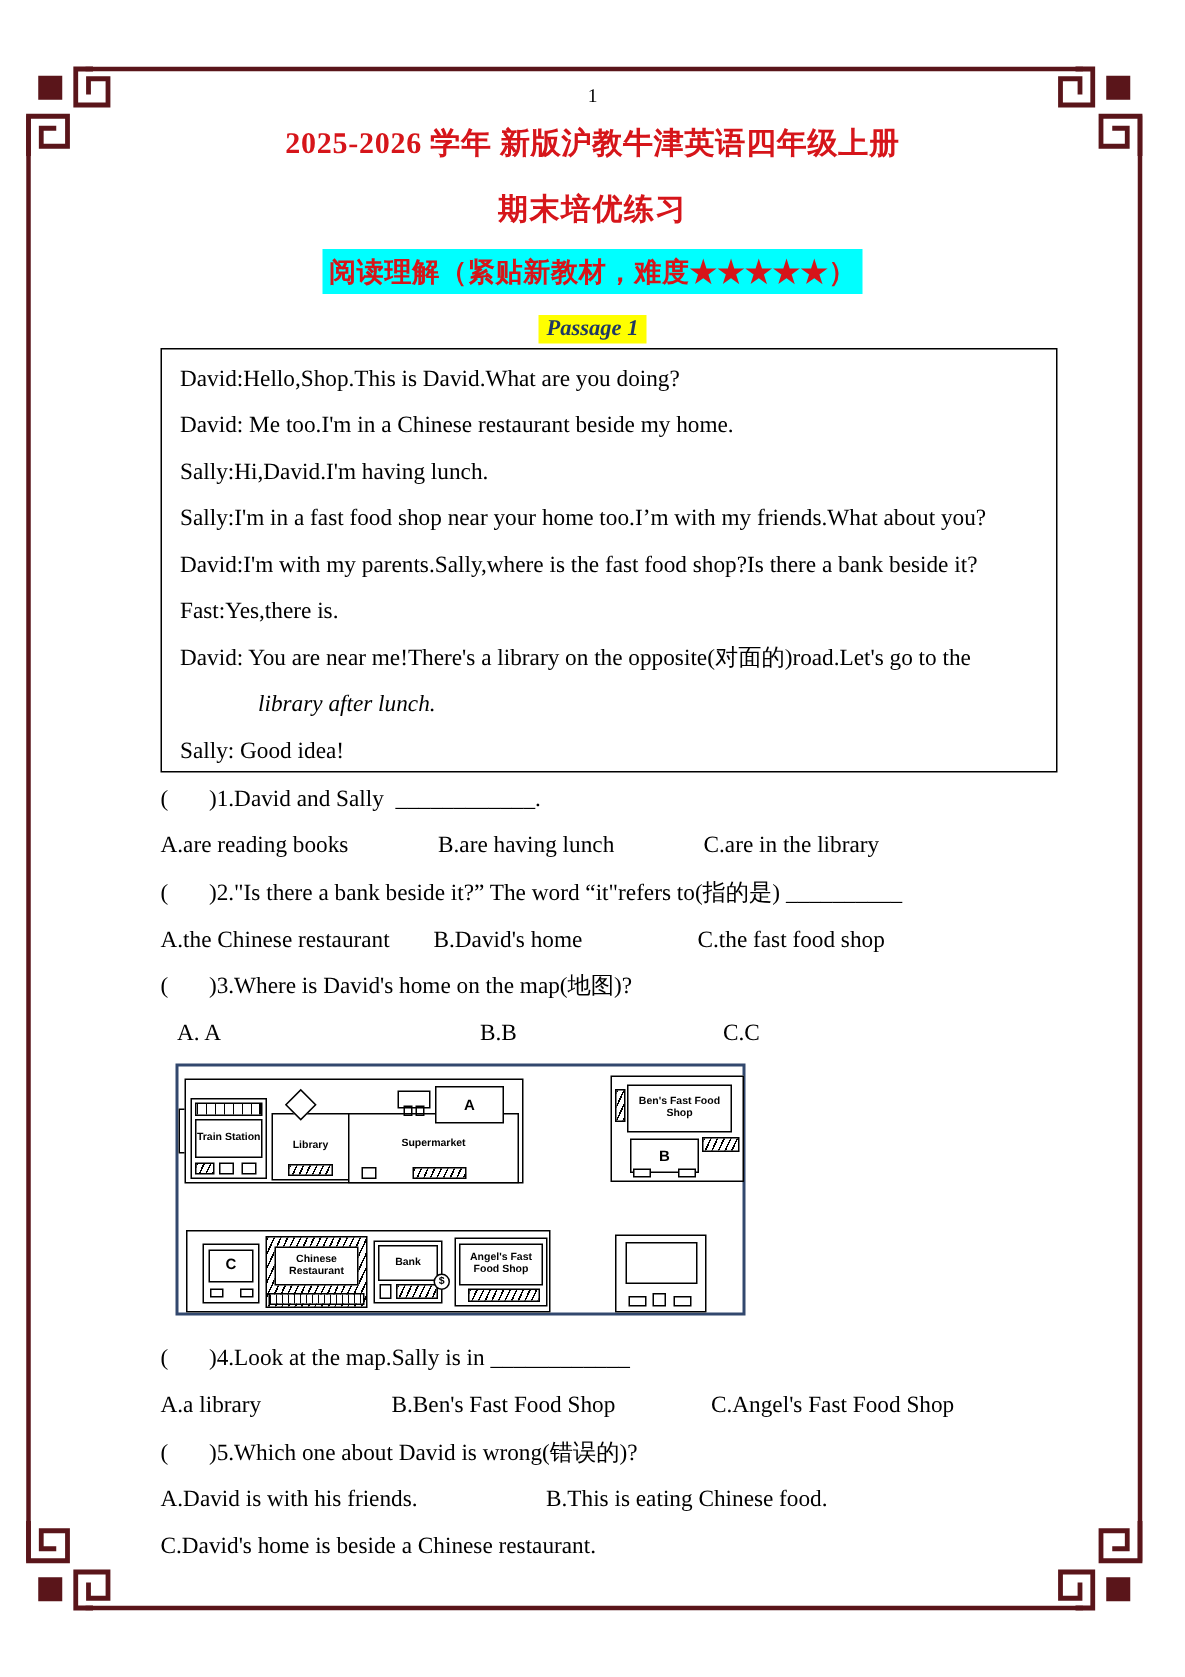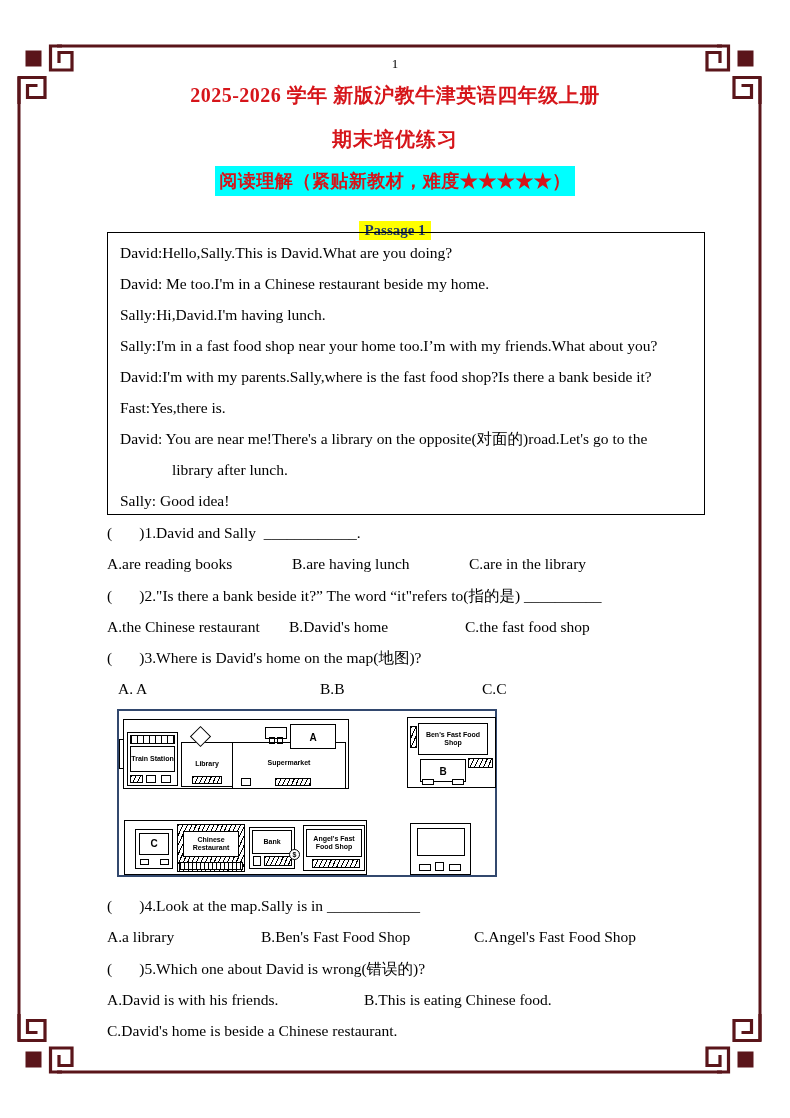--- a/index.html
+++ b/index.html
@@ -7,27 +7,27 @@
         font-family:"Liberation Serif", serif;color:#000;}
   .frame-svg{position:absolute;left:0;top:0;z-index:1;pointer-events:none;}
   .abs{position:absolute;}
   .center{left:0;right:0;text-align:center;}
   .page-num{top:56px;font-size:13px;}
   .title1{top:82px;font-size:20px;font-weight:bold;color:#d6151a;letter-spacing:.5px;}
   .title2{top:126px;font-size:20px;font-weight:bold;color:#d6151a;letter-spacing:1px;}
   .banner-wrap{top:166px;}
   .banner{display:inline-block;background:#00ffff;color:#d6151a;font-weight:bold;
           font-size:18px;padding:3px 4px;letter-spacing:.5px;}
-  .plabel-wrap{top:221px;}
+  .plabel-wrap{top:210px;font-style:italic;}
   .plabel{display:inline-block;background:#ffff00;color:#1f3864;font-weight:bold;
           font-size:15px;padding:1px 5px;}
   .passage-box{left:107px;top:232px;width:572px;height:277px;border:1.4px solid #000;
                padding:4px 12px 0 12px;font-size:15.5px;line-height:31px;}
   .p-line{white-space:pre;}
-  .p-line.indent{padding-left:52px;}
+  .p-line.indent{padding-left:52px;font-style:italic;}
   .qblock{font-size:15.5px;line-height:31.3px;width:640px;}
   .qb1{left:107px;top:517px;}
   .qb2{left:107px;top:890px;}
   .q-line{white-space:pre;height:31.3px;}
   .optrow{position:relative;height:31.3px;}
   .optrow span{position:absolute;top:0;white-space:pre;}
   
   .map{left:117px;top:709px;width:380px;height:168px;border:2px solid #32486e;
        box-sizing:border-box;background:#fff;font-family:"Liberation Sans", sans-serif;z-index:2;}
   .map *{box-sizing:border-box;}
@@ -79,21 +79,21 @@
   <div class="abs center title1">2025-2026 学年 新版沪教牛津英语四年级上册</div>
   <div class="abs center title2">期末培优练习</div>
   <div class="abs center banner-wrap">
     <span class="banner">阅读理解（紧贴新教材，难度★★★★★）</span>
   </div>
   <div class="abs center plabel-wrap">
     <span class="plabel">Passage 1</span>
   </div>
 
   <div class="abs passage-box">
-    <div class="p-line">David:Hello,Sally.This is David.What are you doing?</div>
+    <div class="p-line">David:Hello,Shop.This is David.What are you doing?</div>
     <div class="p-line">David: Me too.I'm in a Chinese restaurant beside my home.</div>
     <div class="p-line">Sally:Hi,David.I'm having lunch.</div>
     <div class="p-line">Sally:I'm in a fast food shop near your home too.I’m with my friends.What about you?</div>
     <div class="p-line">David:I'm with my parents.Sally,where is the fast food shop?Is there a bank beside it?</div>
     <div class="p-line">Fast:Yes,there is.</div>
     <div class="p-line">David: You are near me!There's a library on the opposite(对面的)road.Let's go to the</div>
     <div class="p-line indent">library after lunch.</div>
     <div class="p-line">Sally: Good idea!</div>
   </div>
 

